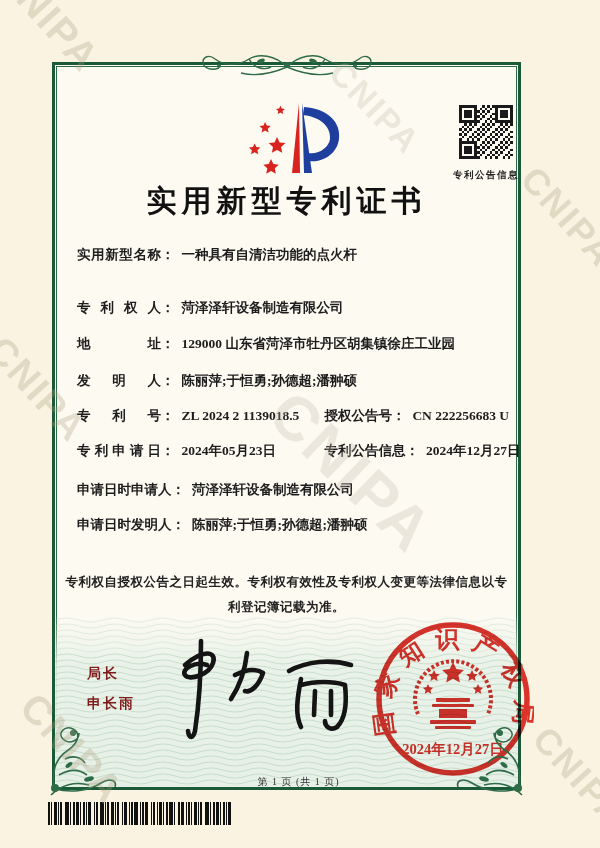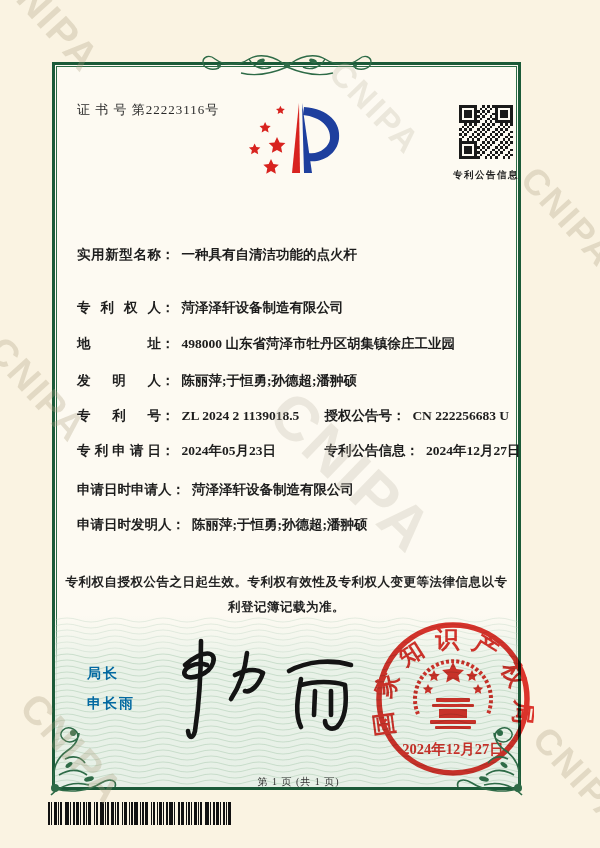--- a/index.html
+++ b/index.html
@@ -37,21 +37,21 @@
   .val{display:inline-block;margin-left:7px;}
   .col-left{display:inline-block;width:244px;}
   
   .statement{position:absolute;left:8px;top:505px;width:447px;text-align:center;
              font-size:12.5px;font-weight:600;line-height:25px;letter-spacing:0.5px;color:#222;}
   
   .waves{position:absolute;left:0;bottom:0;width:463px;height:172px;z-index:0;
          background:linear-gradient(rgba(238,245,237,0) 0%, rgba(231,241,231,0.9) 30%, #e7f0e7 100%);}
   .waves svg{width:100%;height:100%;}
   .official{position:absolute;left:32px;top:594px;z-index:3;font-size:14px;font-weight:700;
-            line-height:30px;color:#0369a1;letter-spacing:2px;}
+            line-height:30px;color:#7f1d1d;letter-spacing:2px;}
   .sig{position:absolute;left:100px;top:562px;width:210px;height:120px;z-index:3;}
   .seal{position:absolute;left:317px;top:553px;width:162px;height:162px;z-index:4;
         opacity:0.93;mix-blend-mode:multiply;}
   .footer{position:absolute;left:12px;top:710px;width:100%;text-align:center;
           font-size:10px;color:#333;z-index:3;letter-spacing:1px;}
   
   .orn-top{position:absolute;left:146px;top:-16px;width:172px;height:36px;z-index:5;}
   .orn-bl{position:absolute;left:-10px;bottom:-12px;width:74px;height:74px;z-index:5;}
   .orn-br{position:absolute;right:-10px;bottom:-12px;width:74px;height:74px;z-index:5;transform:scaleX(-1);}
   
@@ -141,21 +141,20 @@
       <path d="M6,70 C16,60 30,56 44,60"></path>
     </g>
     <g fill="#2e6b47">
       <circle cx="28" cy="8" r="3"></circle>
         <circle cx="10" cy="63" r="4"></circle>
       <ellipse cx="44" cy="54" rx="5" ry="2.4" transform="rotate(-15 44 54)"></ellipse>
       <ellipse cx="24" cy="40" rx="4" ry="2" transform="rotate(-35 24 40)"></ellipse>
     </g>
   </svg>
 
-  <div class="certno">证 书 号 第22223116号</div>
 
   <svg class="logo" viewBox="0 0 112 84">
     <g fill="#d8231f">
       <path d="M44 12 l2.2 4.6 5 .6 -3.7 3.4 1 4.9 -4.5-2.5 -4.4 2.5 1-4.9 -3.7-3.4 5-.6z" transform="scale(0.62) translate(26,2)"></path>
       <path d="M28 26 l2.2 4.6 5 .6 -3.7 3.4 1 4.9 -4.5-2.5 -4.4 2.5 1-4.9 -3.7-3.4 5-.6z" transform="scale(0.78) translate(8,6)"></path>
       <path d="M40 40 l2.6 5.4 5.8.7 -4.3 4 1.1 5.7 -5.2-2.9 -5.1 2.9 1.1-5.7 -4.3-4 5.8-.7z"></path>
       <path d="M20 44 l2.2 4.6 5 .6 -3.7 3.4 1 4.9 -4.5-2.5 -4.4 2.5 1-4.9 -3.7-3.4 5-.6z" transform="scale(0.8) translate(2,14)"></path>
       <path d="M34 62 l2.4 5 5.4.65 -4 3.7 1.05 5.3 -4.85-2.7 -4.75 2.7 1.05-5.3 -4-3.7 5.4-.65z"></path>
       <path d="M62,6 L55,76 L63,76 Z"></path>
     </g>
@@ -389,29 +388,30 @@
         <rect x="7" y="20" width="1" height="1" fill="#1a1a1a"></rect>
         <rect x="10" y="20" width="1" height="1" fill="#1a1a1a"></rect>
         <rect x="12" y="20" width="1" height="1" fill="#1a1a1a"></rect>
         <rect x="14" y="20" width="1" height="1" fill="#1a1a1a"></rect>
         <rect x="17" y="20" width="1" height="1" fill="#1a1a1a"></rect>
         <rect x="19" y="20" width="1" height="1" fill="#1a1a1a"></rect>
       </svg>
     <div class="qrcap">专利公告信息</div>
   </div>
 
+  <div class="title">实用新型专利证书</div>
 
   <div class="row" style="top:181px">
     <span class="lb">实用新型名称</span><span class="cl">：</span><span class="val">一种具有自清洁功能的点火杆</span>
   </div>
   <div class="row" style="top:234px">
     <span class="lb">专利权人</span><span class="cl">：</span><span class="val">菏泽泽轩设备制造有限公司</span>
   </div>
   <div class="row" style="top:270px">
-    <span class="lb">地址</span><span class="cl">：</span><span class="val">498000 山东省菏泽市牡丹区胡集镇徐庄工业园</span>
+    <span class="lb">地址</span><span class="cl">：</span><span class="val">129000 山东省菏泽市牡丹区胡集镇徐庄工业园</span>
   </div>
   <div class="row" style="top:307px">
     <span class="lb">发明人</span><span class="cl">：</span><span class="val">陈丽萍;于恒勇;孙德超;潘翀硕</span>
   </div>
   <div class="row" style="top:342px">
     <span class="col-left">
       <span class="lb">专利号</span><span class="cl">：</span><span class="val">ZL 2024 2 1139018.5</span>
     </span>
     <span>
       <span class="lbw">授权公告号</span><span class="cl">：</span><span class="val">CN 222256683 U</span>

